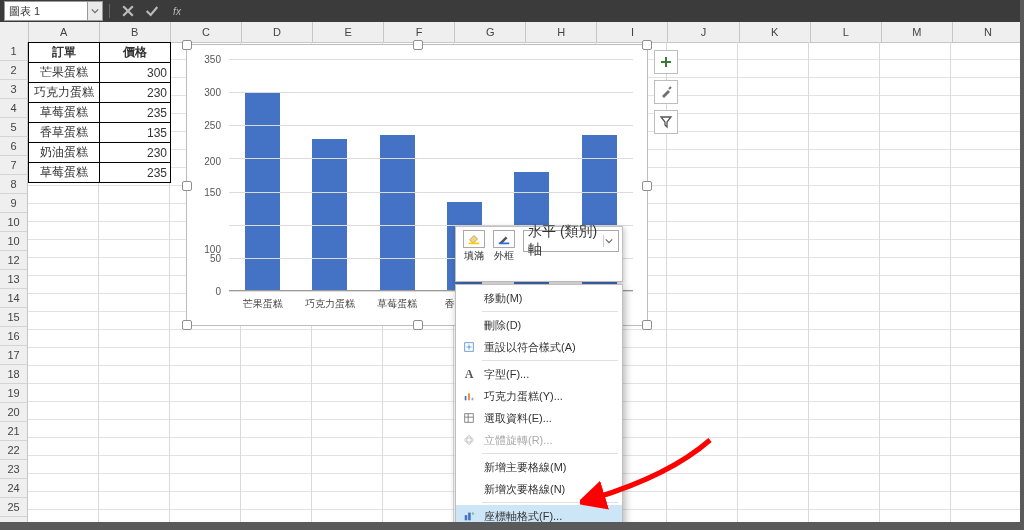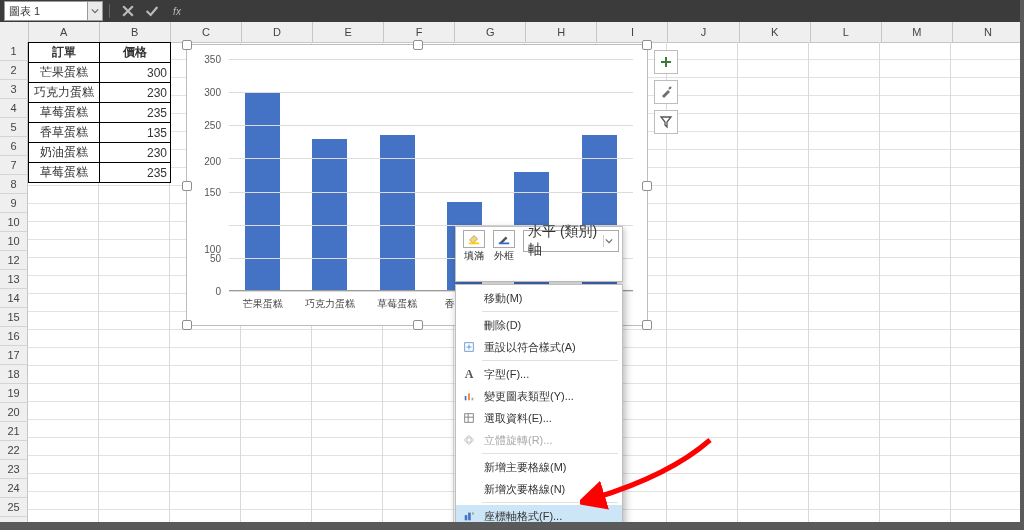--- a/index.html
+++ b/index.html
@@ -304,21 +304,21 @@
         <span>字型(F)...</span>
       </div>
       <div class="mi">
         <span class="ic">
           <svg viewBox="0 0 14 14" width="12" height="12">
             <rect x="2" y="7" width="2" height="5" fill="#4472C4"></rect>
             <rect x="6" y="4" width="2" height="8" fill="#ed7d31"></rect>
             <rect x="10" y="9" width="2" height="3" fill="#a5a5a5"></rect>
           </svg>
         </span>
-        <span>變更圖表類型(Y)...</span>
+        <span>巧克力蛋糕(Y)...</span>
       </div>
       <div class="mi">
         <span class="ic">
           <svg viewBox="0 0 14 14" width="12" height="12">
             <rect x="2" y="2" width="10" height="10" fill="none" stroke="#777"></rect>
             <path d="M2 6 H12 M6 2 V12" stroke="#777"></path>
           </svg>
         </span>
         <span>選取資料(E)...</span>
       </div>

